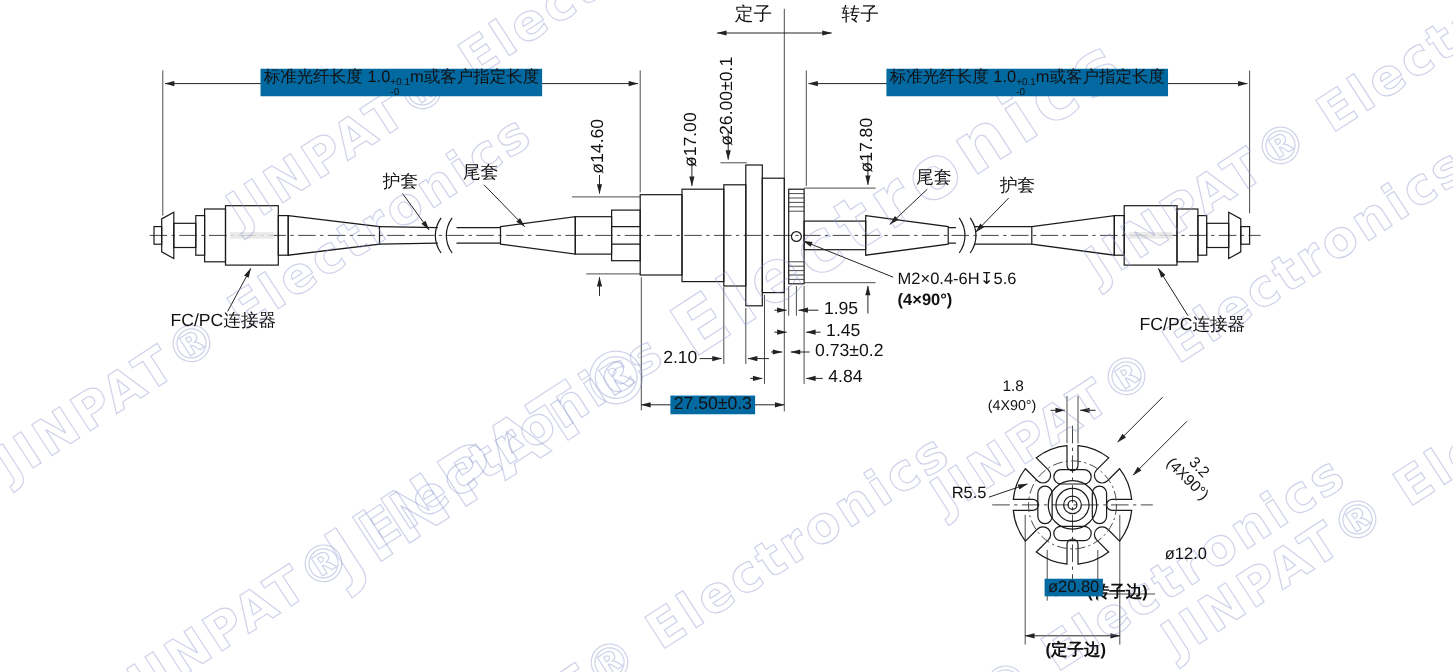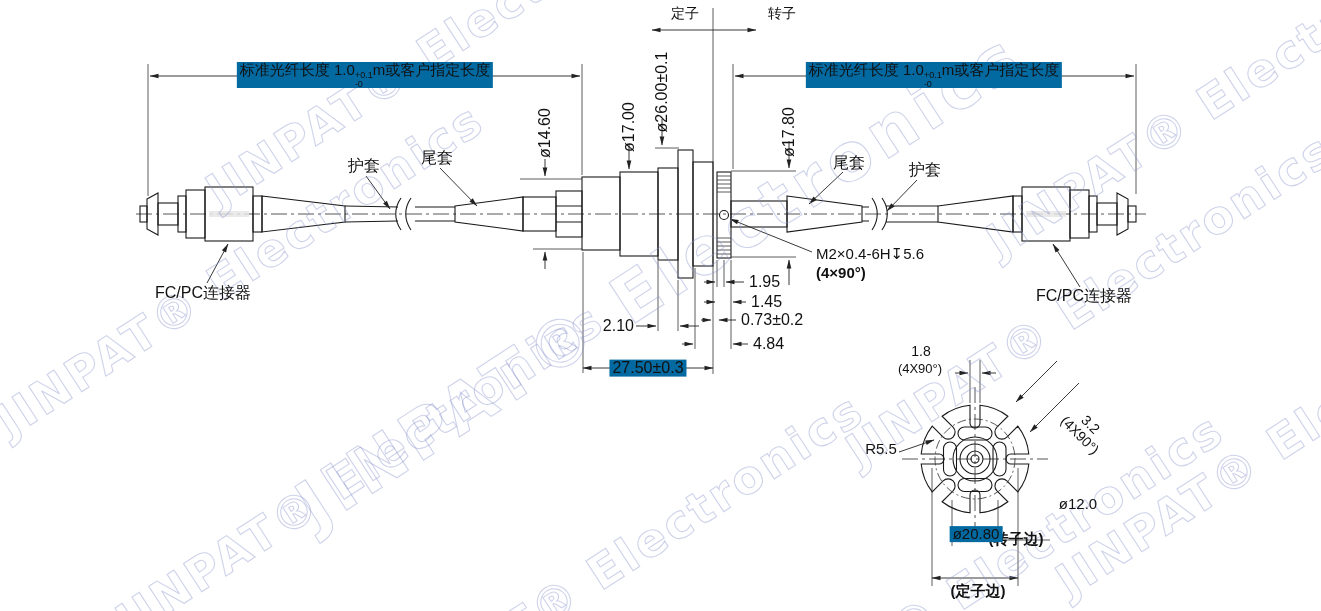--- a/index.html
+++ b/index.html
@@ -14,21 +14,21 @@
   }
   .wm.big{font-size:66px;letter-spacing:6px}
   .lbl{position:absolute;transform:translate(-50%,-50%);font-size:16px;color:#111;
        white-space:nowrap;z-index:3;line-height:1.05}
   .lbl.v{transform:translate(-50%,-50%) rotate(-90deg)}
   .lbl.bg{background:#0369a1;padding:0 3px}
   .lbl.lm{transform:translate(0,-50%)}
   .lbl.rm{transform:translate(-100%,-50%)}
   .lbl.r45{transform:translate(-50%,-50%) rotate(45deg);text-align:center;font-size:14px;line-height:15px}
   .lbl.b{font-weight:700}
-  .lbl.s13{font-size:13px}.lbl.s14{font-size:14px}.lbl.s15{font-size:15px}.lbl.s17{font-size:14px}
+  .lbl.s13{font-size:13px}.lbl.s14{font-size:14px}.lbl.s15{font-size:15px}.lbl.s17{font-size:17px}
   .tol{display:inline-flex;flex-direction:column;font-size:9px;line-height:8.5px;
        vertical-align:-3px;font-weight:400}
   svg .ln{stroke:#1a1a1a;stroke-width:1.1;fill:none}
   svg .thin{stroke:#333;stroke-width:.8;fill:none}
   svg .dim{stroke:#222;stroke-width:.9;fill:none}
   svg .cl{stroke:#444;stroke-width:.9;fill:none;stroke-dasharray:16 4 3 4}
 </style>
 </head>
 <body>
 

